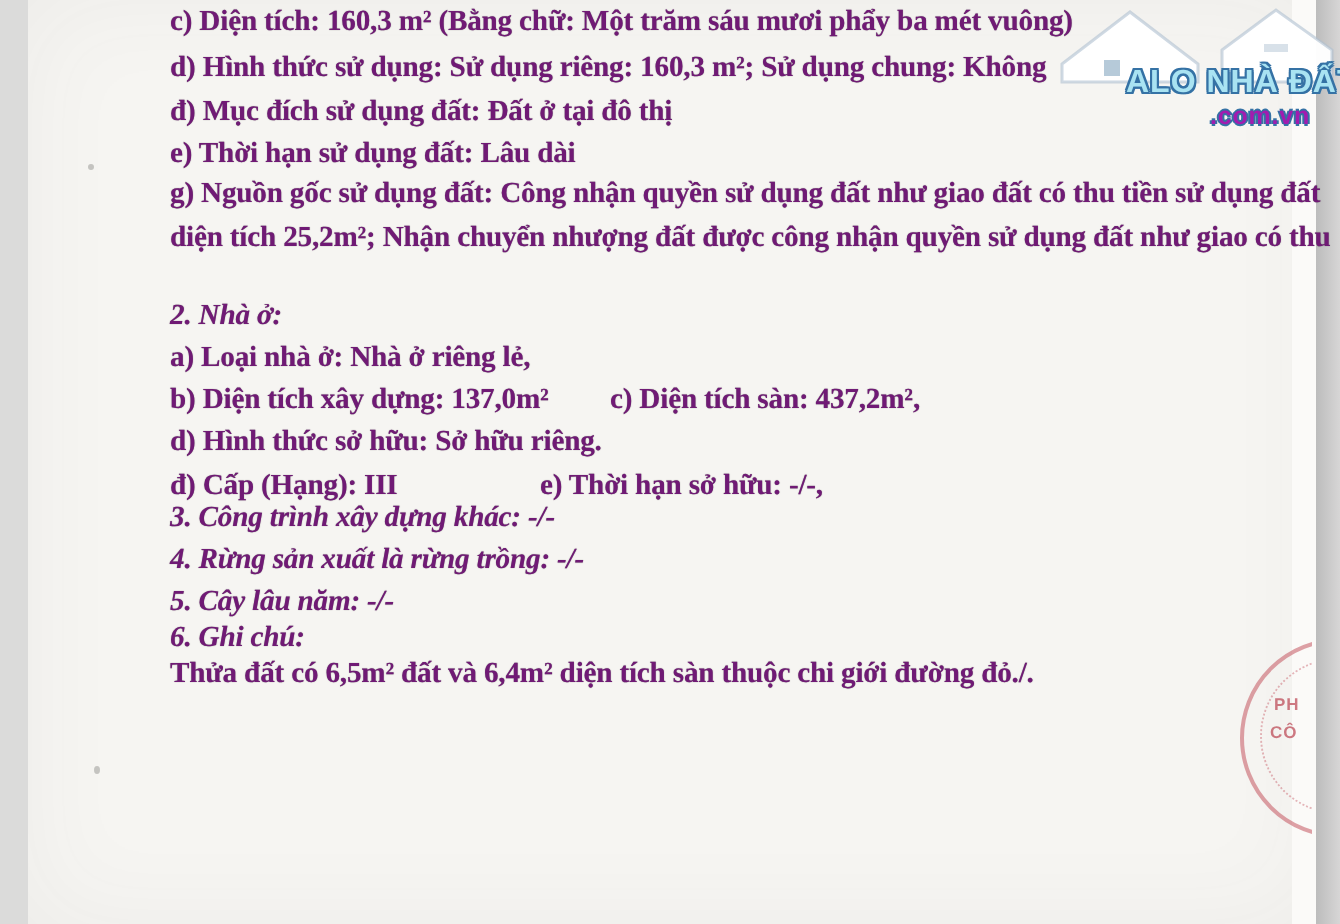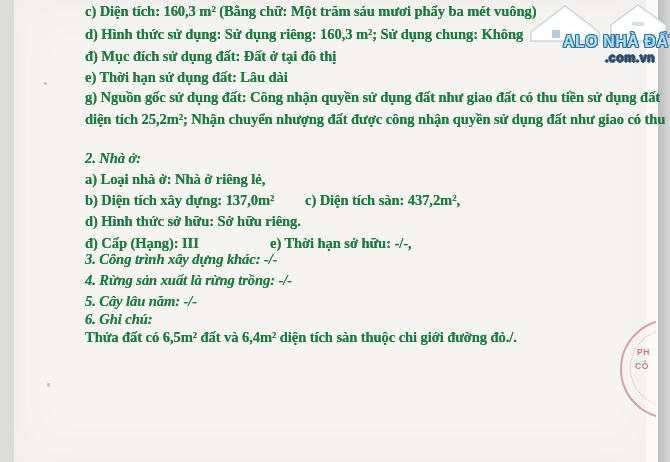--- a/index.html
+++ b/index.html
@@ -15,21 +15,21 @@
     background:#f6f5f2;
     box-shadow:inset 0 0 50px rgba(80,80,70,.05);
   }
   .edge-highlight{position:absolute;left:646px;top:0;width:12px;height:462px;background:#fbfaf8;}
   .strip-right{position:absolute;left:658px;top:0;width:12px;height:462px;
     background:linear-gradient(90deg,#bcbcbc,#d7d6d6);}
 
   
   .line{
     position:absolute;left:85px;
-    font-size:14.6px;font-weight:700;color:#15803d;
+    font-size:14.6px;font-weight:700;color:#701a75;
     white-space:nowrap;letter-spacing:-0.1px;
     text-shadow:0 0 .5px rgba(25,25,25,.55);
   }
   .heading{font-style:italic;text-align:right;}
   .t0{top:3px}.t1{top:26px}.t2{top:48px}.t3{top:69px}.t4{top:89px}
   .t5{top:111px}.t6{top:132px}.t7{top:150px}.t8{top:171px}
   .trow1{top:192px}.t9{top:213px}.trow2{top:235px}
   .t10{top:251px}.t11{top:272px}.t12{top:293px}.t13{top:311px}.t14{top:329px}
   .col2a{left:305px}.col2b{left:270px}
 
@@ -38,21 +38,21 @@
   .wm-brand{
     position:absolute;left:563px;top:33px;
     font-family:"Liberation Sans",sans-serif;font-weight:700;font-size:16px;
     letter-spacing:.5px;color:#a9e3f2;white-space:nowrap;
     text-shadow:-1px 0 #3572a5,1px 0 #3572a5,0 -1px #3572a5,0 1px #3572a5,
                 -1px -1px #3572a5,1px 1px #3572a5,1px -1px #3572a5,-1px 1px #3572a5;
   }
   .wm-domain{
     position:absolute;left:605px;top:51px;
     font-family:"Liberation Sans",sans-serif;font-weight:700;font-size:12.5px;
-    letter-spacing:.4px;color:#404040;white-space:nowrap;
+    letter-spacing:.4px;color:#a21caf;white-space:nowrap;
     text-shadow:-1px 0 #3572a5,1px 0 #3572a5,0 -1px #3572a5,0 1px #3572a5;
   }
 
   
   .stamp-clip{position:absolute;left:618px;top:315px;width:38px;height:110px;overflow:hidden;}
   .stamp-outer{position:absolute;left:2px;top:4px;width:96px;height:96px;border-radius:50%;
     border:2px solid rgba(191,69,82,.5);}
   .stamp-inner{position:absolute;left:12px;top:14px;width:76px;height:76px;border-radius:50%;
     border:1.5px dotted rgba(191,69,82,.38);}
   .stamp-txt{position:absolute;font-family:"Liberation Sans",sans-serif;font-weight:700;

